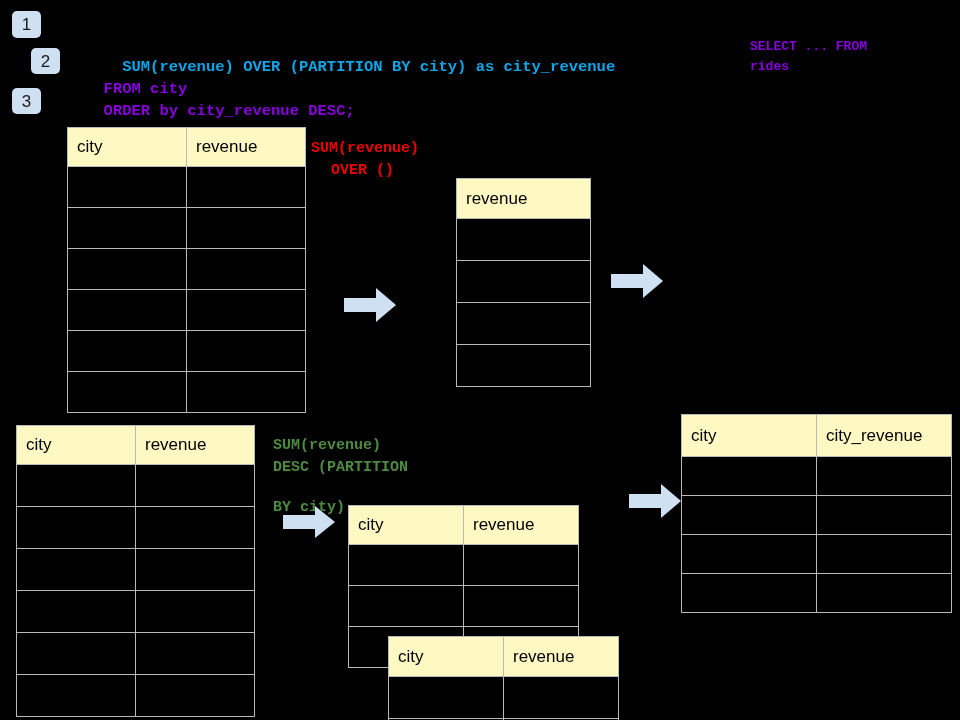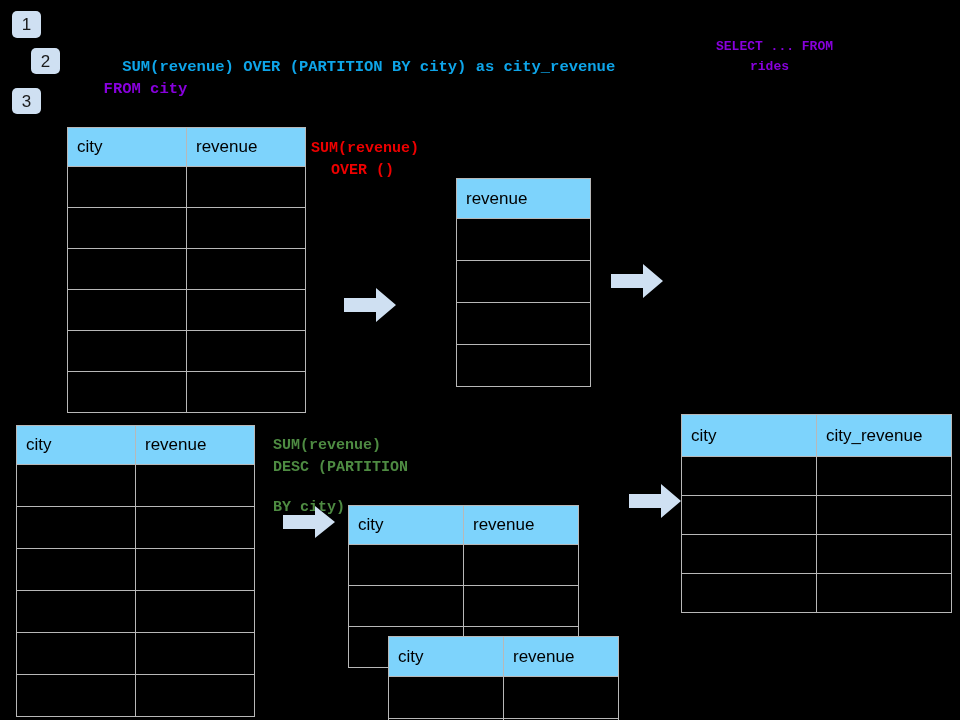--- a/index.html
+++ b/index.html
@@ -71,21 +71,21 @@
     table-layout: fixed;
     background: #000000;
   }
   .tbl td {
     border: 1px solid #b8b8b8;
     padding: 0;
     background: #000000;
   }
   .tbl th {
     border: 1px solid #b8b8b8;
-    background: #7dd3fc;
+    background: #fef9c3;
     color: #000000;
     font-family: "Liberation Sans", sans-serif;
     font-weight: normal;
     font-size: 17px;
     text-align: left;
     padding: 0 0 0 9px;
   }
 
   
   .arrow {
@@ -102,22 +102,23 @@
   </div>
   <div class="badge" style="left:31px; top:48px; width:29px; height:26px;">
     <span>2</span>
   </div>
   <div class="badge" style="left:12px; top:88px; width:29px; height:26px;">
     <span>3</span>
   </div>
 
   <div class="code green" style="left:85px; top:57px;">    SUM(revenue) OVER (PARTITION BY city) as city_revenue</div>
   <div class="code purple" style="left:85px; top:79px;">  FROM city</div>
-
-  <div class="side-label" style="left:716px; top:37px;">SELECT ... FROM</div>
+  <div class="code purple" style="left:85px; top:101px;">  ORDER by city_revenue DESC;</div>
+
+  <div class="side-label" style="left:750px; top:37px;">SELECT ... FROM</div>
   <div class="side-label" style="left:750px; top:57px;">rides</div>
 
   <div class="annot red" style="left:311px; top:138px;">SUM(revenue)</div>
   <div class="annot red" style="left:311px; top:160px;margin-left:20px;">OVER ()</div>
 
   <div class="annot green" style="left:273px; top:435px;">SUM(revenue)</div>
   <div class="annot green" style="left:273px; top:457px;">DESC (PARTITION</div>
   <div class="annot green" style="left:273px; top:497px;">BY city)</div>
 
   <table class="tbl" style="left:67px; top:127px; width:238px;">

